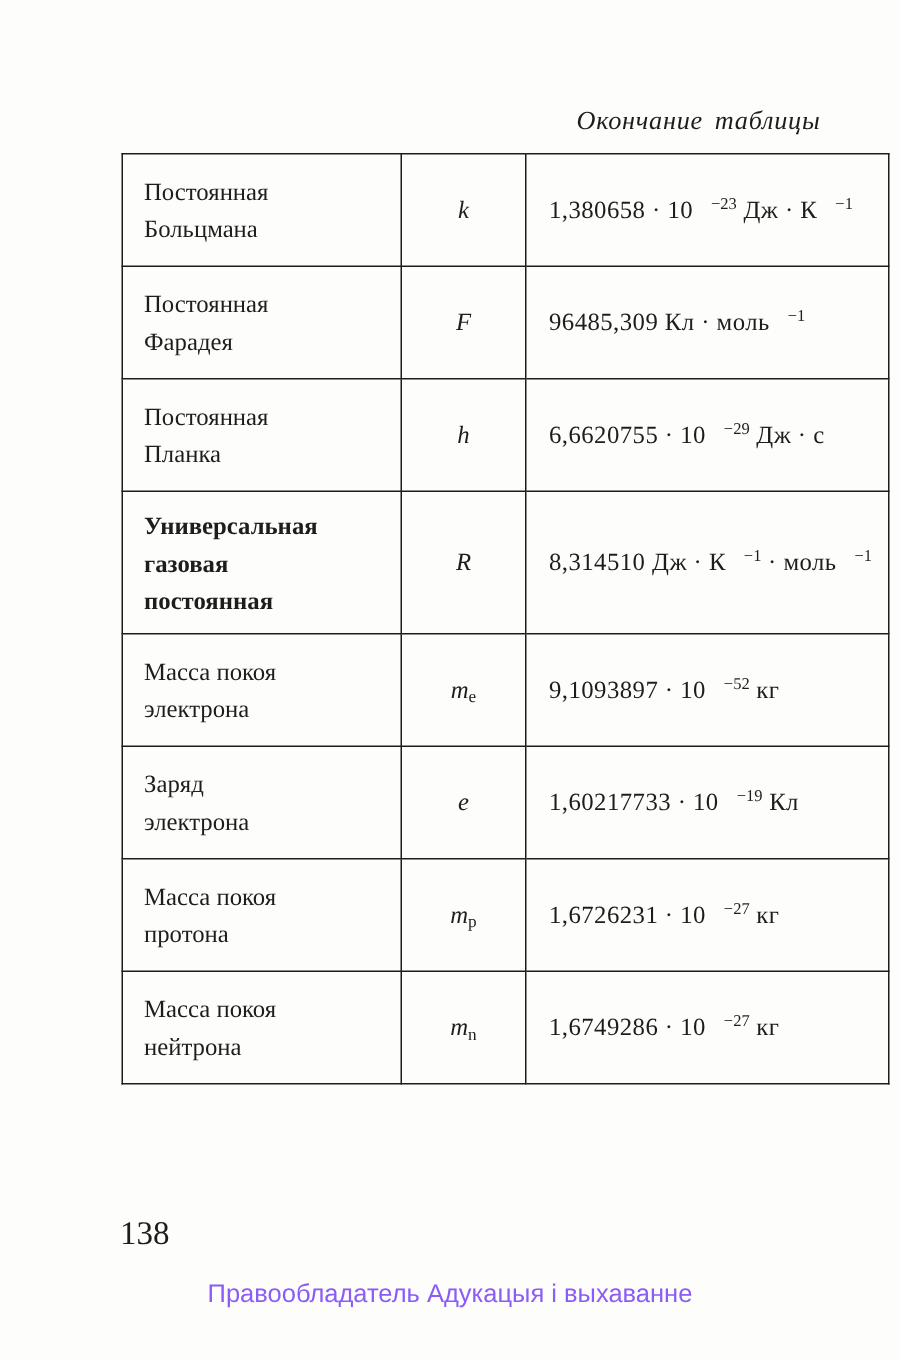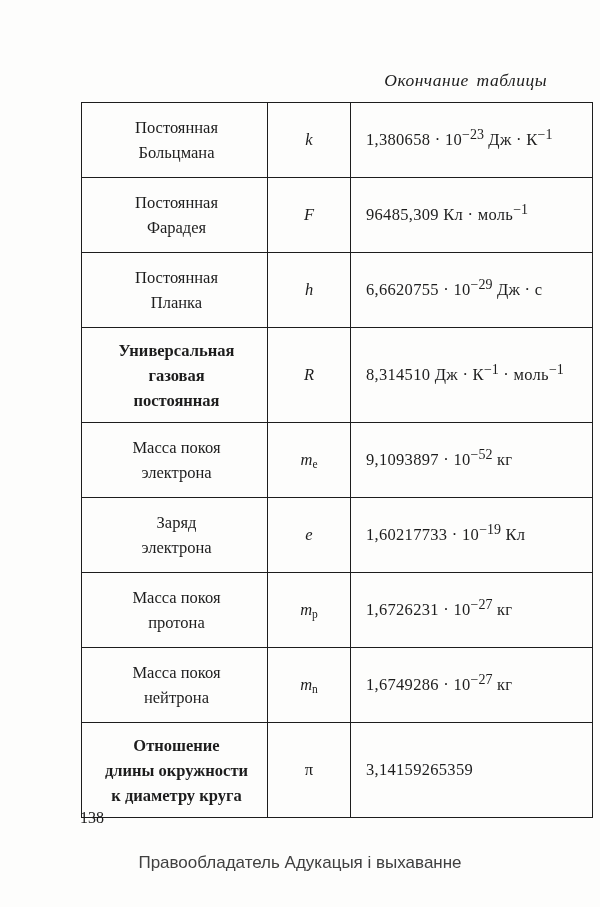--- a/index.html
+++ b/index.html
@@ -38,52 +38,52 @@
     border: 1.6px solid #1d1d1d;
     font-size: 16.5px;
     vertical-align: middle;
     background: #fdfdfc;
   }
   td.cell-name {
     width: 161px;
     padding: 6px 10px 6px 14px;
     line-height: 25px;
     height: 62px;
-    text-align: center;
   }
   tr.tall td.cell-name { height: 82px; font-weight: bold; }
   td.cell-symbol {
     width: 80px;
     text-align: center;
   }
   td.cell-value {
     width: 225px;
     padding-left: 15px;
     letter-spacing: 0.3px;
   }
   td sup {
-    font-size: 14px;
+    font-size: 11px;
     vertical-align: baseline;
     position: relative;
     top: -6px;
     letter-spacing: 0;
+    margin-left: 12px;
   }
   td sub {
     font-size: 11.5px;
     font-style: normal;
     vertical-align: baseline;
     position: relative;
     top: 3px;
   }
   td i { font-style: italic; }
   .page-number {
     position: absolute;
     left: 80px;
     top: 809px;
-    font-size: 16px;
+    font-size: 22px;
   }
   .copyright-footer {
     position: absolute;
     top: 853px;
     left: 0;
     width: 100%;
     text-align: center;
     font-family: "Liberation Sans", "DejaVu Sans", sans-serif;
     font-size: 17px;
     color: #efa4b9;
@@ -132,26 +132,21 @@
           <tr>
             <td class="cell-name">Масса покоя<br>протона</td>
             <td class="cell-symbol"><i>m</i><sub>p</sub></td>
             <td class="cell-value">1,6726231 · 10<sup>−27</sup> кг</td>
           </tr>
           <tr>
             <td class="cell-name">Масса покоя<br>нейтрона</td>
             <td class="cell-symbol"><i>m</i><sub>n</sub></td>
             <td class="cell-value">1,6749286 · 10<sup>−27</sup> кг</td>
           </tr>
-          <tr class="tall">
-            <td class="cell-name">Отношение<br>длины окружности<br>к диаметру круга</td>
-            <td class="cell-symbol">π</td>
-            <td class="cell-value">3,14159265359</td>
-          </tr>
         </tbody>
     </table>
   </div>
 
   <div class="page-number">138</div>
 
-  <div class="copyright-footer" style="color: #404040;">Правообладатель Адукацыя і выхаванне</div>
+  <div class="copyright-footer" style="color: #8b5cf6;">Правообладатель Адукацыя і выхаванне</div>
 
 </div>
 
 </body></html>

